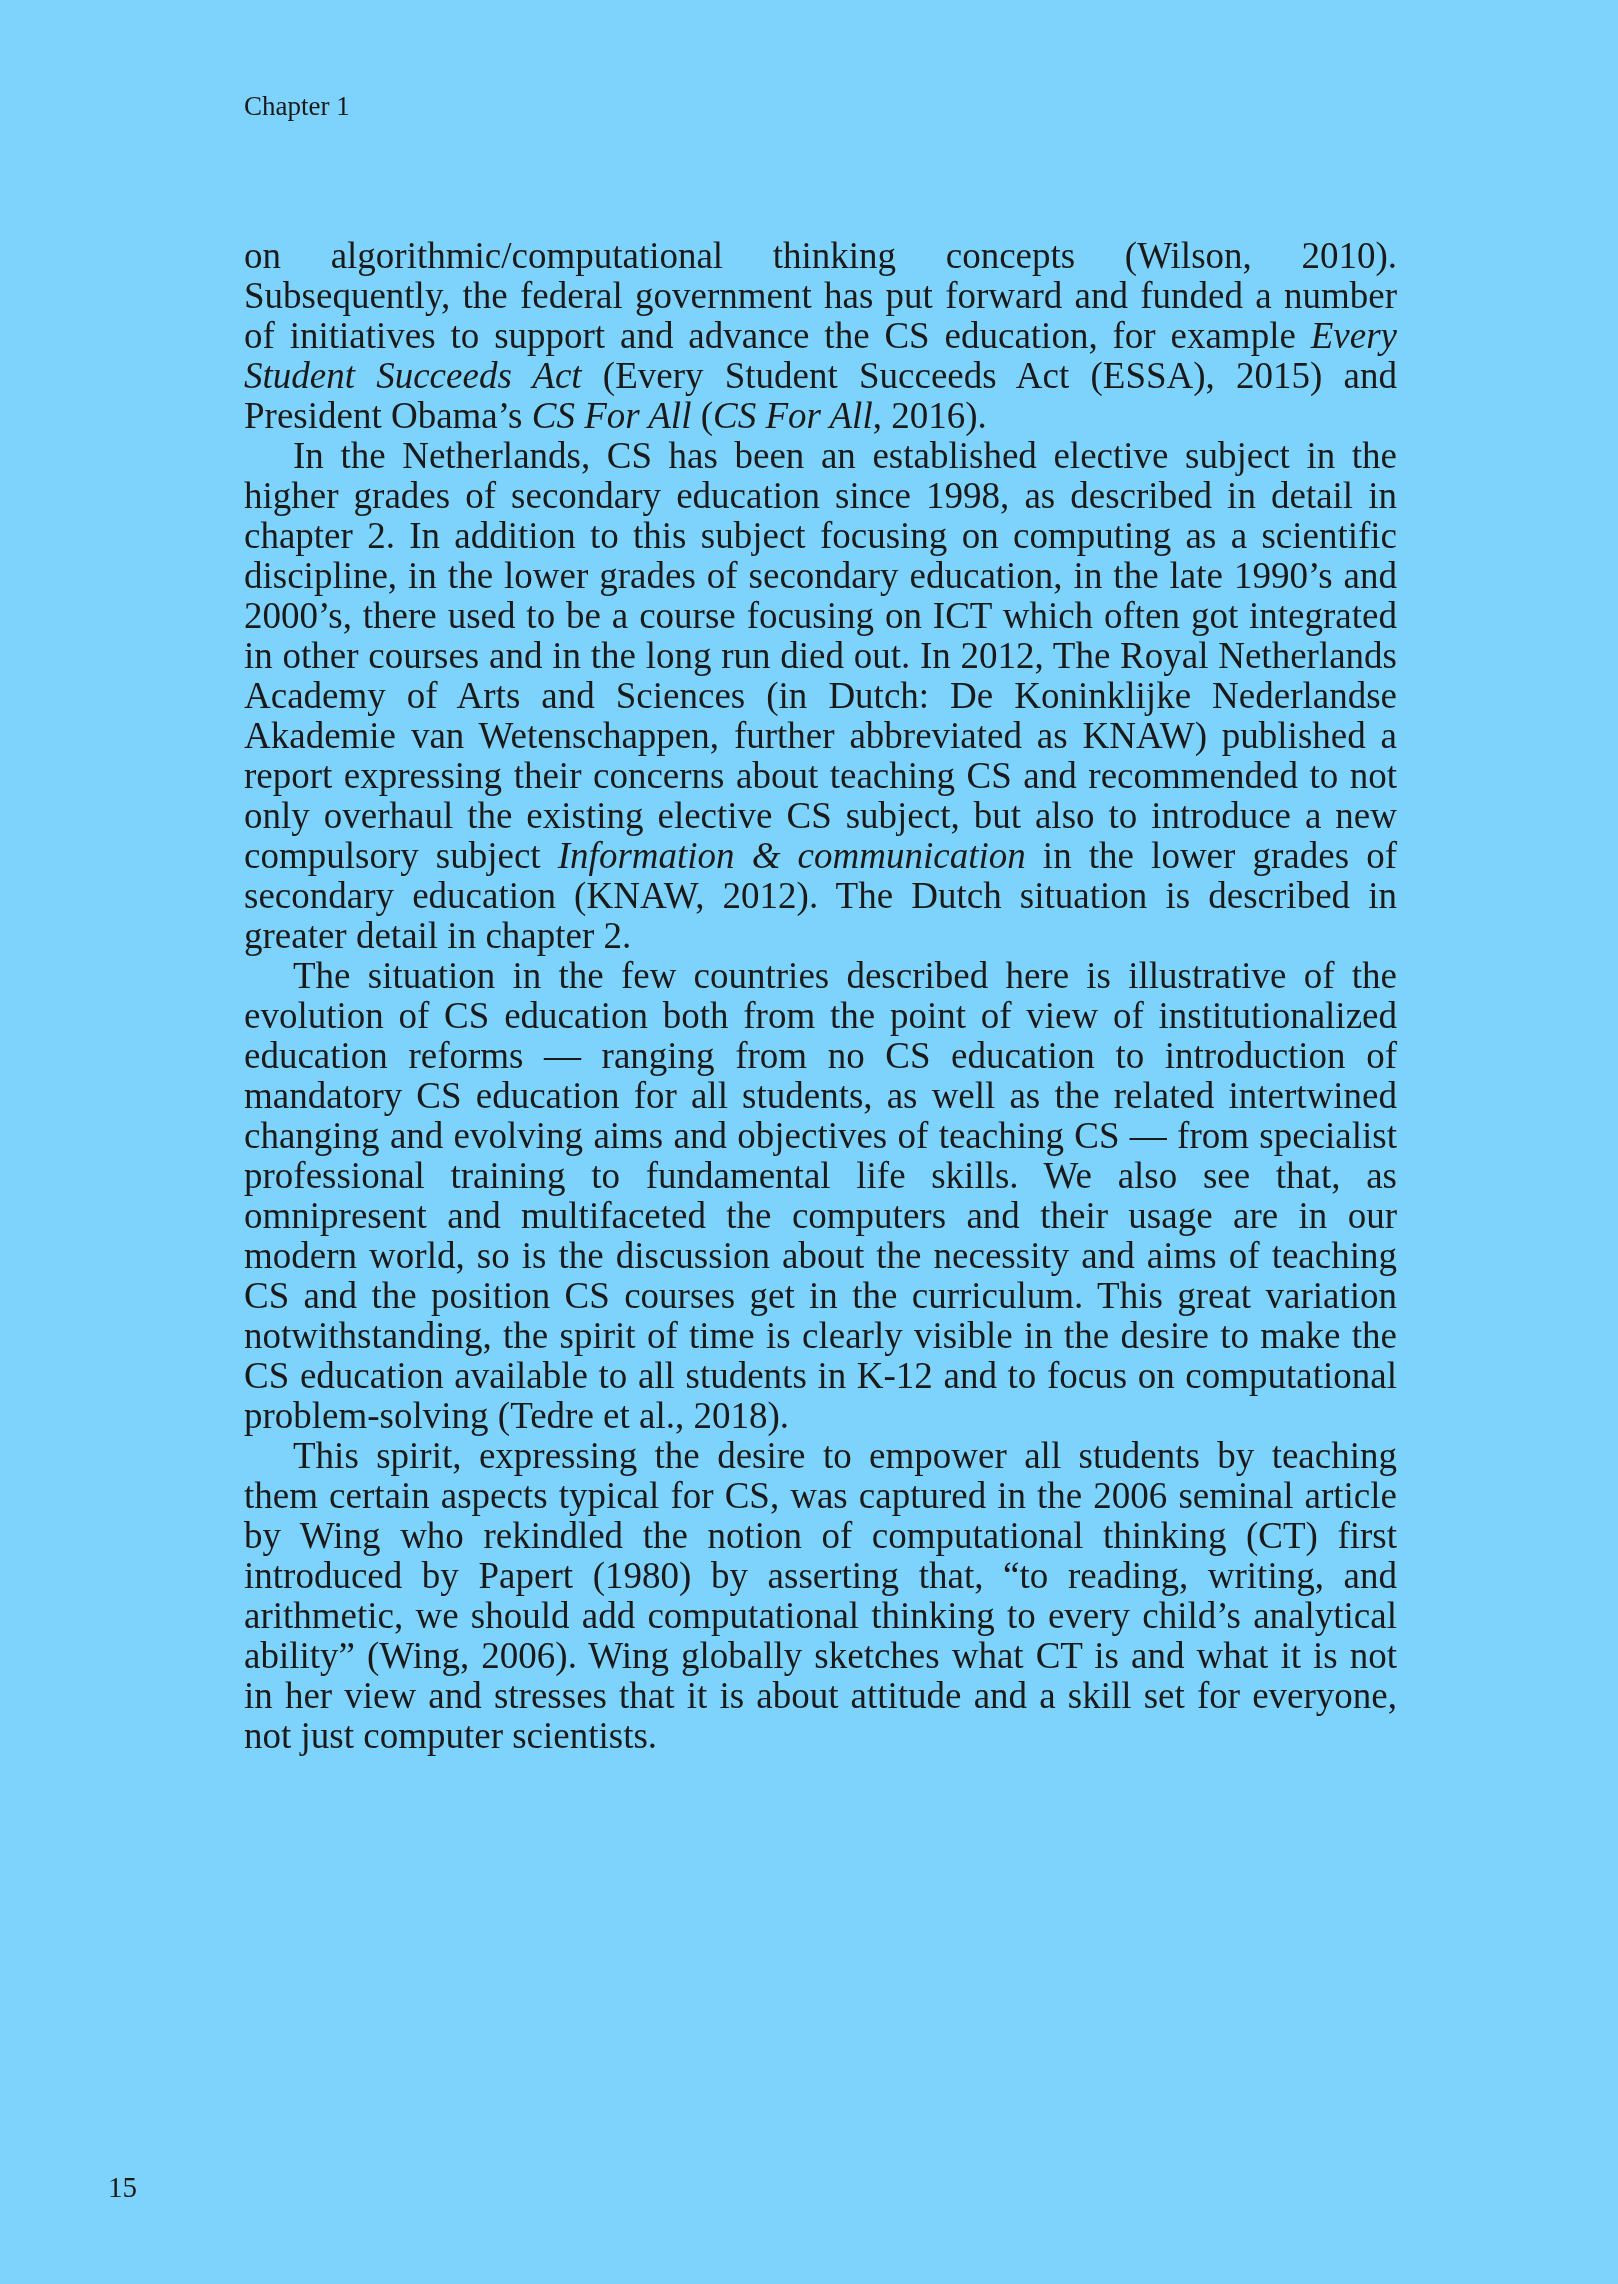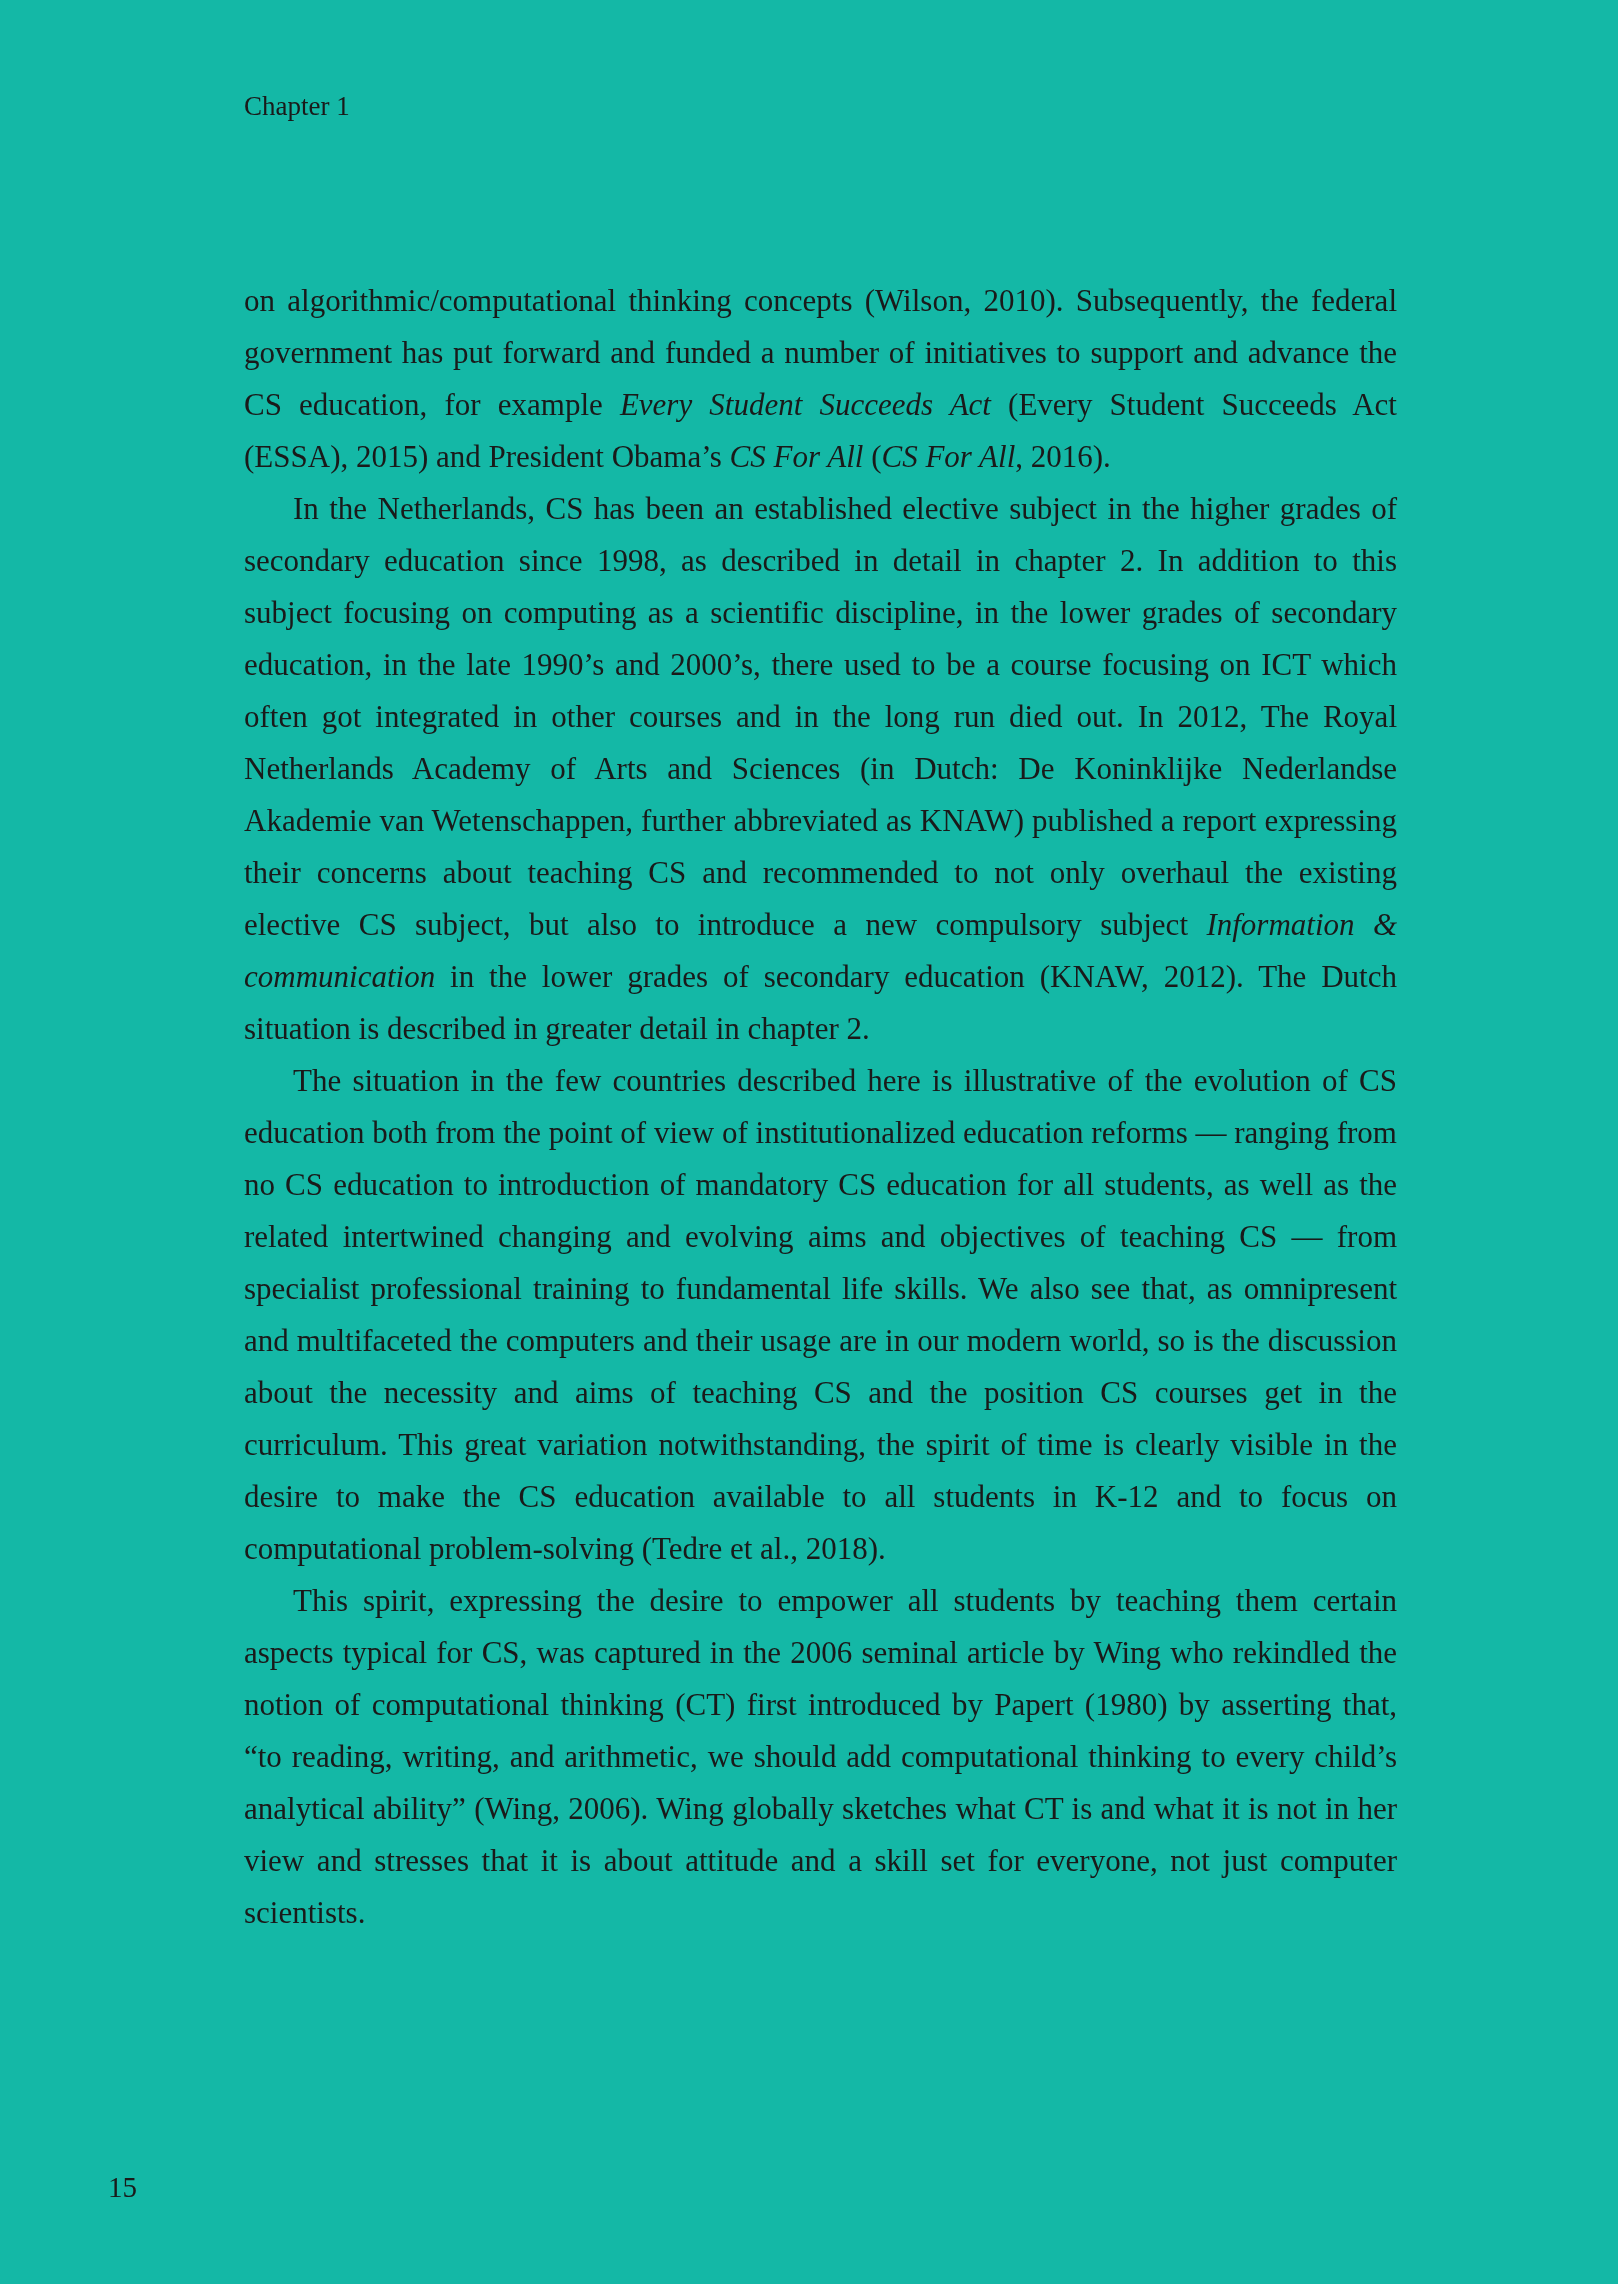--- a/index.html
+++ b/index.html
@@ -4,42 +4,41 @@
 <style>
   html, body {
     margin: 0;
     padding: 0;
     background: #ffffff;
   }
   .page {
     position: relative;
     width: 1619px;
     height: 2284px;
-    background: #14b8a6;
+    background: #7dd3fc;
     font-family: "Liberation Serif", serif;
     color: #1a1a1a;
   }
   .running-header {
     position: absolute;
     left: 244px;
     top: 90px;
     font-size: 27px;
     line-height: 1.2;
     color: #1a1a1a;
   }
   .body-text {
     position: absolute;
     left: 244px;
     top: 236px;
     width: 1153px;
-    font-size: 31px;
-    line-height: 52px;
+    font-size: 37px;
+    line-height: 40px;
     text-align: justify;
     color: #1a1a1a;
-    margin-top: 39px;
   }
   .para {
     margin: 0;
     padding: 0;
   }
   .para.indent {
     text-indent: 49px;
   }
   .italic {
     font-style: italic;

